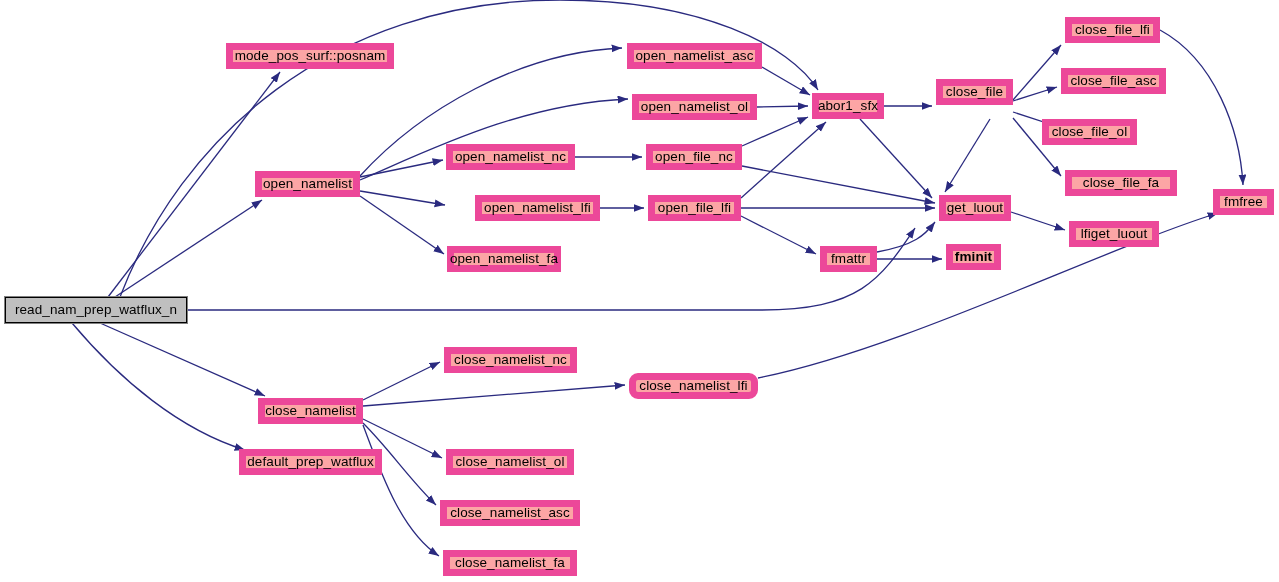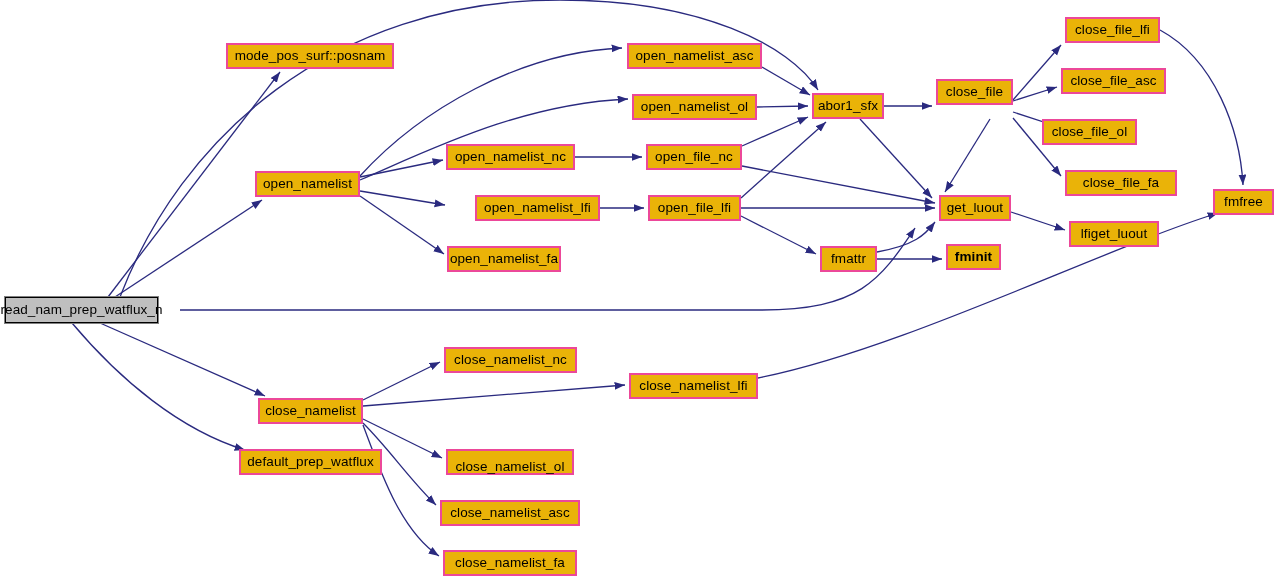--- a/index.html
+++ b/index.html
@@ -2,22 +2,22 @@
 <html><head>
 <meta charset="utf-8">
 <style>
   html,body{margin:0;padding:0;background:#ffffff;}
   body{font-family:"Liberation Sans","DejaVu Sans",sans-serif;}
   #canvas{position:relative;width:1279px;height:582px;background:#ffffff;overflow:hidden;}
   #edges{position:absolute;left:0;top:0;width:1279px;height:582px;}
   .node{
     position:absolute;
     box-sizing:border-box;
-    background:#eab308;
-    border:2px solid #ec4899;
+    background:#fca5a5;
+    border:7px solid #ec4899;
     color:#000000;
     font-size:13.5px;
     line-height:1;
     display:flex;
     align-items:center;
     justify-content:center;
     white-space:nowrap;
     letter-spacing:.1px;
   }
   .node.root{
@@ -73,21 +73,21 @@
         <path d="M 363,400 L 440,362"></path>
         <path d="M 363,406 L 625,385"></path>
         <path d="M 363,419 L 442,458"></path>
         <path d="M 363,423 C 390,450 410,480 436,505"></path>
         <path d="M 363,425 C 380,470 400,530 439,556"></path>
         <path d="M 758,378 C 900,350 1100,250 1218,213"></path>
       </g>
   </svg>
 
   <div id="node-layer">
-      <div class="node root" style="left: 5px; top: 297px; width: 153px; height: 26px;">
+      <div class="node root" style="left: 5px; top: 297px; width: 182px; height: 26px;">
         <span class="lbl">read_nam_prep_watflux_n</span>
       </div>
       <div class="node" style="left: 226px; top: 43px; width: 168px; height: 26px;">
         <span class="lbl">mode_pos_surf::posnam</span>
       </div>
       <div class="node" style="left: 255px; top: 171px; width: 105px; height: 26px;">
         <span class="lbl">open_namelist</span>
       </div>
       <div class="node" style="left: 627px; top: 43px; width: 135px; height: 26px;">
         <span class="lbl">open_namelist_asc</span>
@@ -145,21 +145,21 @@
       </div>
       <div class="node" style="left: 258px; top: 398px; width: 105px; height: 26px;">
         <span class="lbl">close_namelist</span>
       </div>
       <div class="node" style="left: 239px; top: 449px; width: 143px; height: 26px;">
         <span class="lbl">default_prep_watflux</span>
       </div>
       <div class="node" style="left: 444px; top: 347px; width: 133px; height: 26px;">
         <span class="lbl">close_namelist_nc</span>
       </div>
-      <div class="node" style="left: 629px; top: 373px; width: 129px; height: 26px;">
+      <div class="node" style="left: 629px; top: 373px; width: 129px; height: 26px; border-radius: 9px;">
         <span class="lbl">close_namelist_lfi</span>
       </div>
       <div class="node" style="left: 446px; top: 449px; width: 128px; height: 26px; align-items: flex-end;">
         <span class="lbl">close_namelist_ol</span>
       </div>
       <div class="node" style="left: 440px; top: 500px; width: 140px; height: 26px;">
         <span class="lbl">close_namelist_asc</span>
       </div>
       <div class="node" style="left: 443px; top: 550px; width: 134px; height: 26px;">
         <span class="lbl">close_namelist_fa</span>

